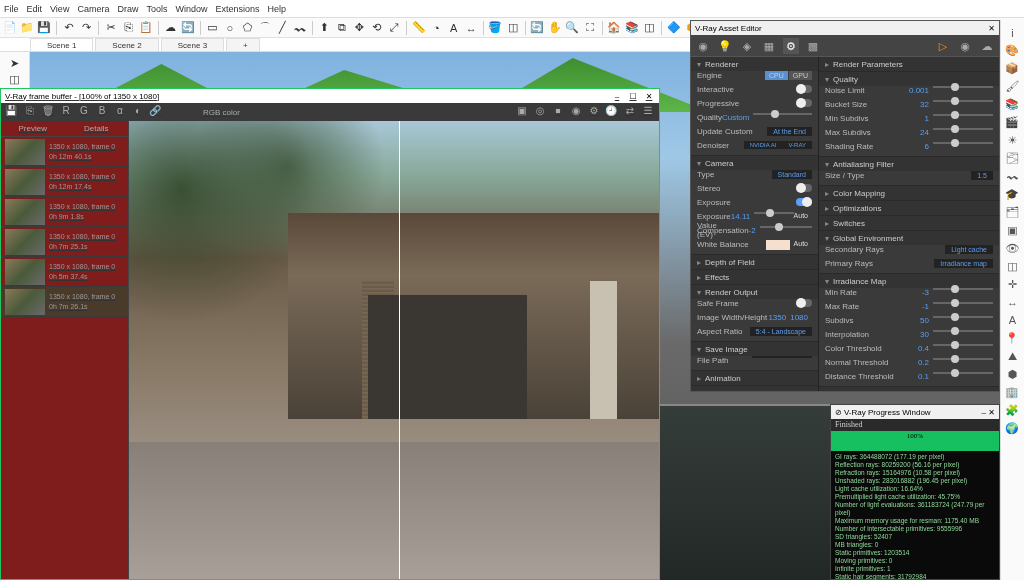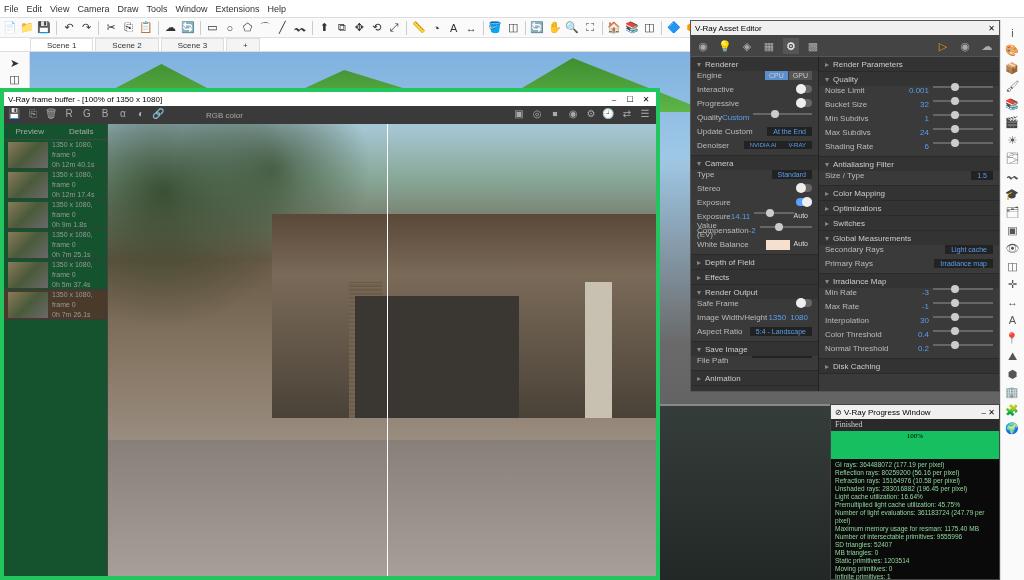--- a/index.html
+++ b/index.html
@@ -25,29 +25,29 @@
 
 
 .left-tools { position: absolute; left: 0; top: 0; width: 30px; bottom: 0; background: #fafafa; border-right: 1px solid #ddd; display: flex; flex-direction: column; align-items: center; gap: 2px; padding-top: 4px; z-index: 5; }
 .left-tools .lt { width: 14px; height: 14px; font-size: 11px; display: flex; align-items: center; justify-content: center; }
 
 
 .viewport { position: absolute; left: 30px; top: 0; right: 0; bottom: 0; background: linear-gradient(180deg, #7fb2e0 0%, #9fc8e6 20%, #6a6a6a 55%, #505050 100%); }
 .vp-trees { position: absolute; top: 0; left: 40px; right: 40px; height: 60px; background: linear-gradient(180deg, #3a8a2e 0%, #5eb548 100%); clip-path: polygon(0 100%, 10% 20%, 20% 100%, 30% 30%, 45% 100%, 55% 10%, 70% 100%, 80% 25%, 90% 100%, 100% 40%, 100% 100%); }
 
 
-.vfb { position: absolute; left: 0; top: 36px; width: 660px; height: 492px; background: #2a2a2a; border: 4px solid #22c55e; z-index: 10; }
+.vfb { position: absolute; left: 0; top: 36px; width: 660px; height: 492px; background: #2a2a2a; border: 1px solid #22c55e; z-index: 10; text-decoration: underline; }
 .vfb-title { height: 14px; background: #fff; color: #000; display: flex; align-items: center; padding: 0 4px; font-size: 8px; justify-content: space-between; }
 .vfb-title .ctrls { display: flex; gap: 4px; }
 .vfb-title .ctrls span { width: 12px; text-align: center; }
 .vfb-toolbar { height: 18px; background: #3a3a3a; display: flex; align-items: center; padding: 0 4px; gap: 4px; }
 .vfb-toolbar .vtb { width: 14px; height: 14px; color: #aaa; font-size: 10px; text-align: center; }
 .vfb-toolbar .channel { flex: 1; color: #aaa; padding-left: 8px; font-size: 8px; margin-left: 28px; }
 .vfb-body { display: flex; height: calc(100% - 14px - 18px); }
-.vfb-history { width: 104px; background: #14532d; border-right: 1px solid #444; overflow: hidden; }
+.vfb-history { width: 128px; background: #7f1d1d; border-right: 1px solid #444; overflow: hidden; }
 .vfb-history .htabs { display: flex; height: 16px; border-bottom: 1px solid #444; }
 .vfb-history .htabs span { flex: 1; text-align: center; line-height: 16px; color: #aaa; font-size: 8px; }
 .vfb-history .hitem { display: flex; align-items: center; height: 30px; border-bottom: 1px solid #3a3a3a; }
 .vfb-history .hitem.sel { background: #4a3a2a; }
 .vfb-history .thumb { width: 40px; height: 26px; background: linear-gradient(135deg, #8a7a5a 0%, #4a5a3a 50%, #6a6a6a 100%); margin: 0 4px; }
 .vfb-history .hinfo { flex: 1; color: #999; font-size: 7px; line-height: 10px; }
 .vfb-render { flex: 1; background: #1a1a1a; display: flex; align-items: center; justify-content: center; position: relative; }
 .vfb-render .rimg { width: 100%; height: 100%; background: linear-gradient(180deg, #a8c8d8 0%, #88a898 12%, #6a5a48 30%, #8a7a68 55%, #a8a098 85%); position: relative; }
 .rimg .foliage { position: absolute; left: 0; top: 0; width: 50%; height: 50%; background: radial-gradient(circle at 20% 30%, rgba(40,60,30,0.8) 0%, rgba(40,60,30,0) 50%), radial-gradient(circle at 60% 20%, rgba(50,70,40,0.7) 0%, rgba(50,70,40,0) 40%); }
 .rimg .house { position: absolute; right: 0; top: 20%; width: 70%; height: 45%; background: linear-gradient(180deg, #5a4838 0%, #7a6a58 30%, #4a4238 100%); }
@@ -86,21 +86,21 @@
 .ae-row .sel { background: #222; padding: 1px 6px; color: #5a9ff0; font-size: 7px; }
 
 
 .right-tools { position: absolute; right: 0; top: -32px; width: 24px; bottom: 0; background: #fafafa; border-left: 1px solid #ddd; z-index: 30; display: flex; flex-direction: column; gap: 2px; align-items: center; padding-top: 4px; }
 .right-tools .rt { width: 16px; height: 16px; font-size: 11px; display: flex; align-items: center; justify-content: center; color: #555; }
 
 
 .progress-win { position: absolute; right: 24px; bottom: 0; width: 170px; height: 176px; background: #0a0a0a; border: 1px solid #444; z-index: 25; color: #8fd89a; font-family: "Consolas", monospace; font-size: 6.5px; }
 .pw-title { height: 14px; background: #f0f0f0; color: #000; display: flex; align-items: center; padding: 0 4px; font-size: 8px; justify-content: space-between; font-family: "Segoe UI"; }
 .pw-status { height: 12px; background: #2a2a2a; color: #ccc; padding: 0 4px; line-height: 12px; font-family: "Segoe UI"; font-size: 8px; }
-.pw-bar { height: 28px; background: #16c060; color: #000; text-align: center; line-height: 10px; font-size: 7px; font-family: "Segoe UI"; }
+.pw-bar { height: 20px; background: #16c060; color: #000; text-align: center; line-height: 10px; font-size: 7px; font-family: "Segoe UI"; }
 .pw-log { padding: 2px 4px; line-height: 8px; overflow: hidden; }
 
 
 .dark-strip { position: absolute; left: 660px; right: 24px; bottom: 0; height: 176px; background: linear-gradient(180deg, #353d3a 0%, #222825 100%); z-index: 12; border-top: 2px solid #888; }
 
 
 .status-bottom { position: absolute; left: 30px; bottom: 0; right: 0; height: 14px; background: #fafafa; border-top: 1px solid #ddd; display: flex; align-items: center; z-index: 2; }
 .status-bottom .s { padding: 0 6px; color: #666; font-size: 8px; }
 </style>
 </head>
@@ -499,21 +499,21 @@
           </div>
           <div class="ae-section">
             <div class="ae-section-h">
               <span class="arrow">▸</span>
               <span style="flex:1;padding-left:4px">Switches</span>
             </div>
           </div>
           <div class="ae-section">
             <div class="ae-section-h">
               <span class="arrow">▾</span>
-              <span style="flex:1;padding-left:4px">Global Measurements</span>
+              <span style="flex:1;padding-left:4px">Global Environment</span>
             </div>
             <div class="ae-row">
               <span class="lbl">Secondary Rays</span>
               <span class="sel">Light cache</span>
             </div>
             <div class="ae-row">
               <span class="lbl">Primary Rays</span>
               <span class="sel">Irradiance map</span>
             </div>
           </div>
@@ -526,32 +526,42 @@
               <span class="lbl">Min Rate</span>
               <span class="val">-3</span>
               <span class="slider"></span>
             </div>
             <div class="ae-row">
               <span class="lbl">Max Rate</span>
               <span class="val">-1</span>
               <span class="slider"></span>
             </div>
             <div class="ae-row">
+              <span class="lbl">Subdivs</span>
+              <span class="val">50</span>
+              <span class="slider"></span>
+            </div>
+            <div class="ae-row">
               <span class="lbl">Interpolation</span>
               <span class="val">30</span>
               <span class="slider"></span>
             </div>
             <div class="ae-row">
               <span class="lbl">Color Threshold</span>
               <span class="val">0.4</span>
               <span class="slider"></span>
             </div>
             <div class="ae-row">
               <span class="lbl">Normal Threshold</span>
               <span class="val">0.2</span>
+              <span class="slider"></span>
+            </div>
+            <div class="ae-row">
+              <span class="lbl">Distance Threshold</span>
+              <span class="val">0.1</span>
               <span class="slider"></span>
             </div>
           </div>
           <div class="ae-section">
             <div class="ae-section-h">
               <span class="arrow">▸</span>
               <span style="flex:1;padding-left:4px">Disk Caching</span>
             </div>
           </div>
         </div>

